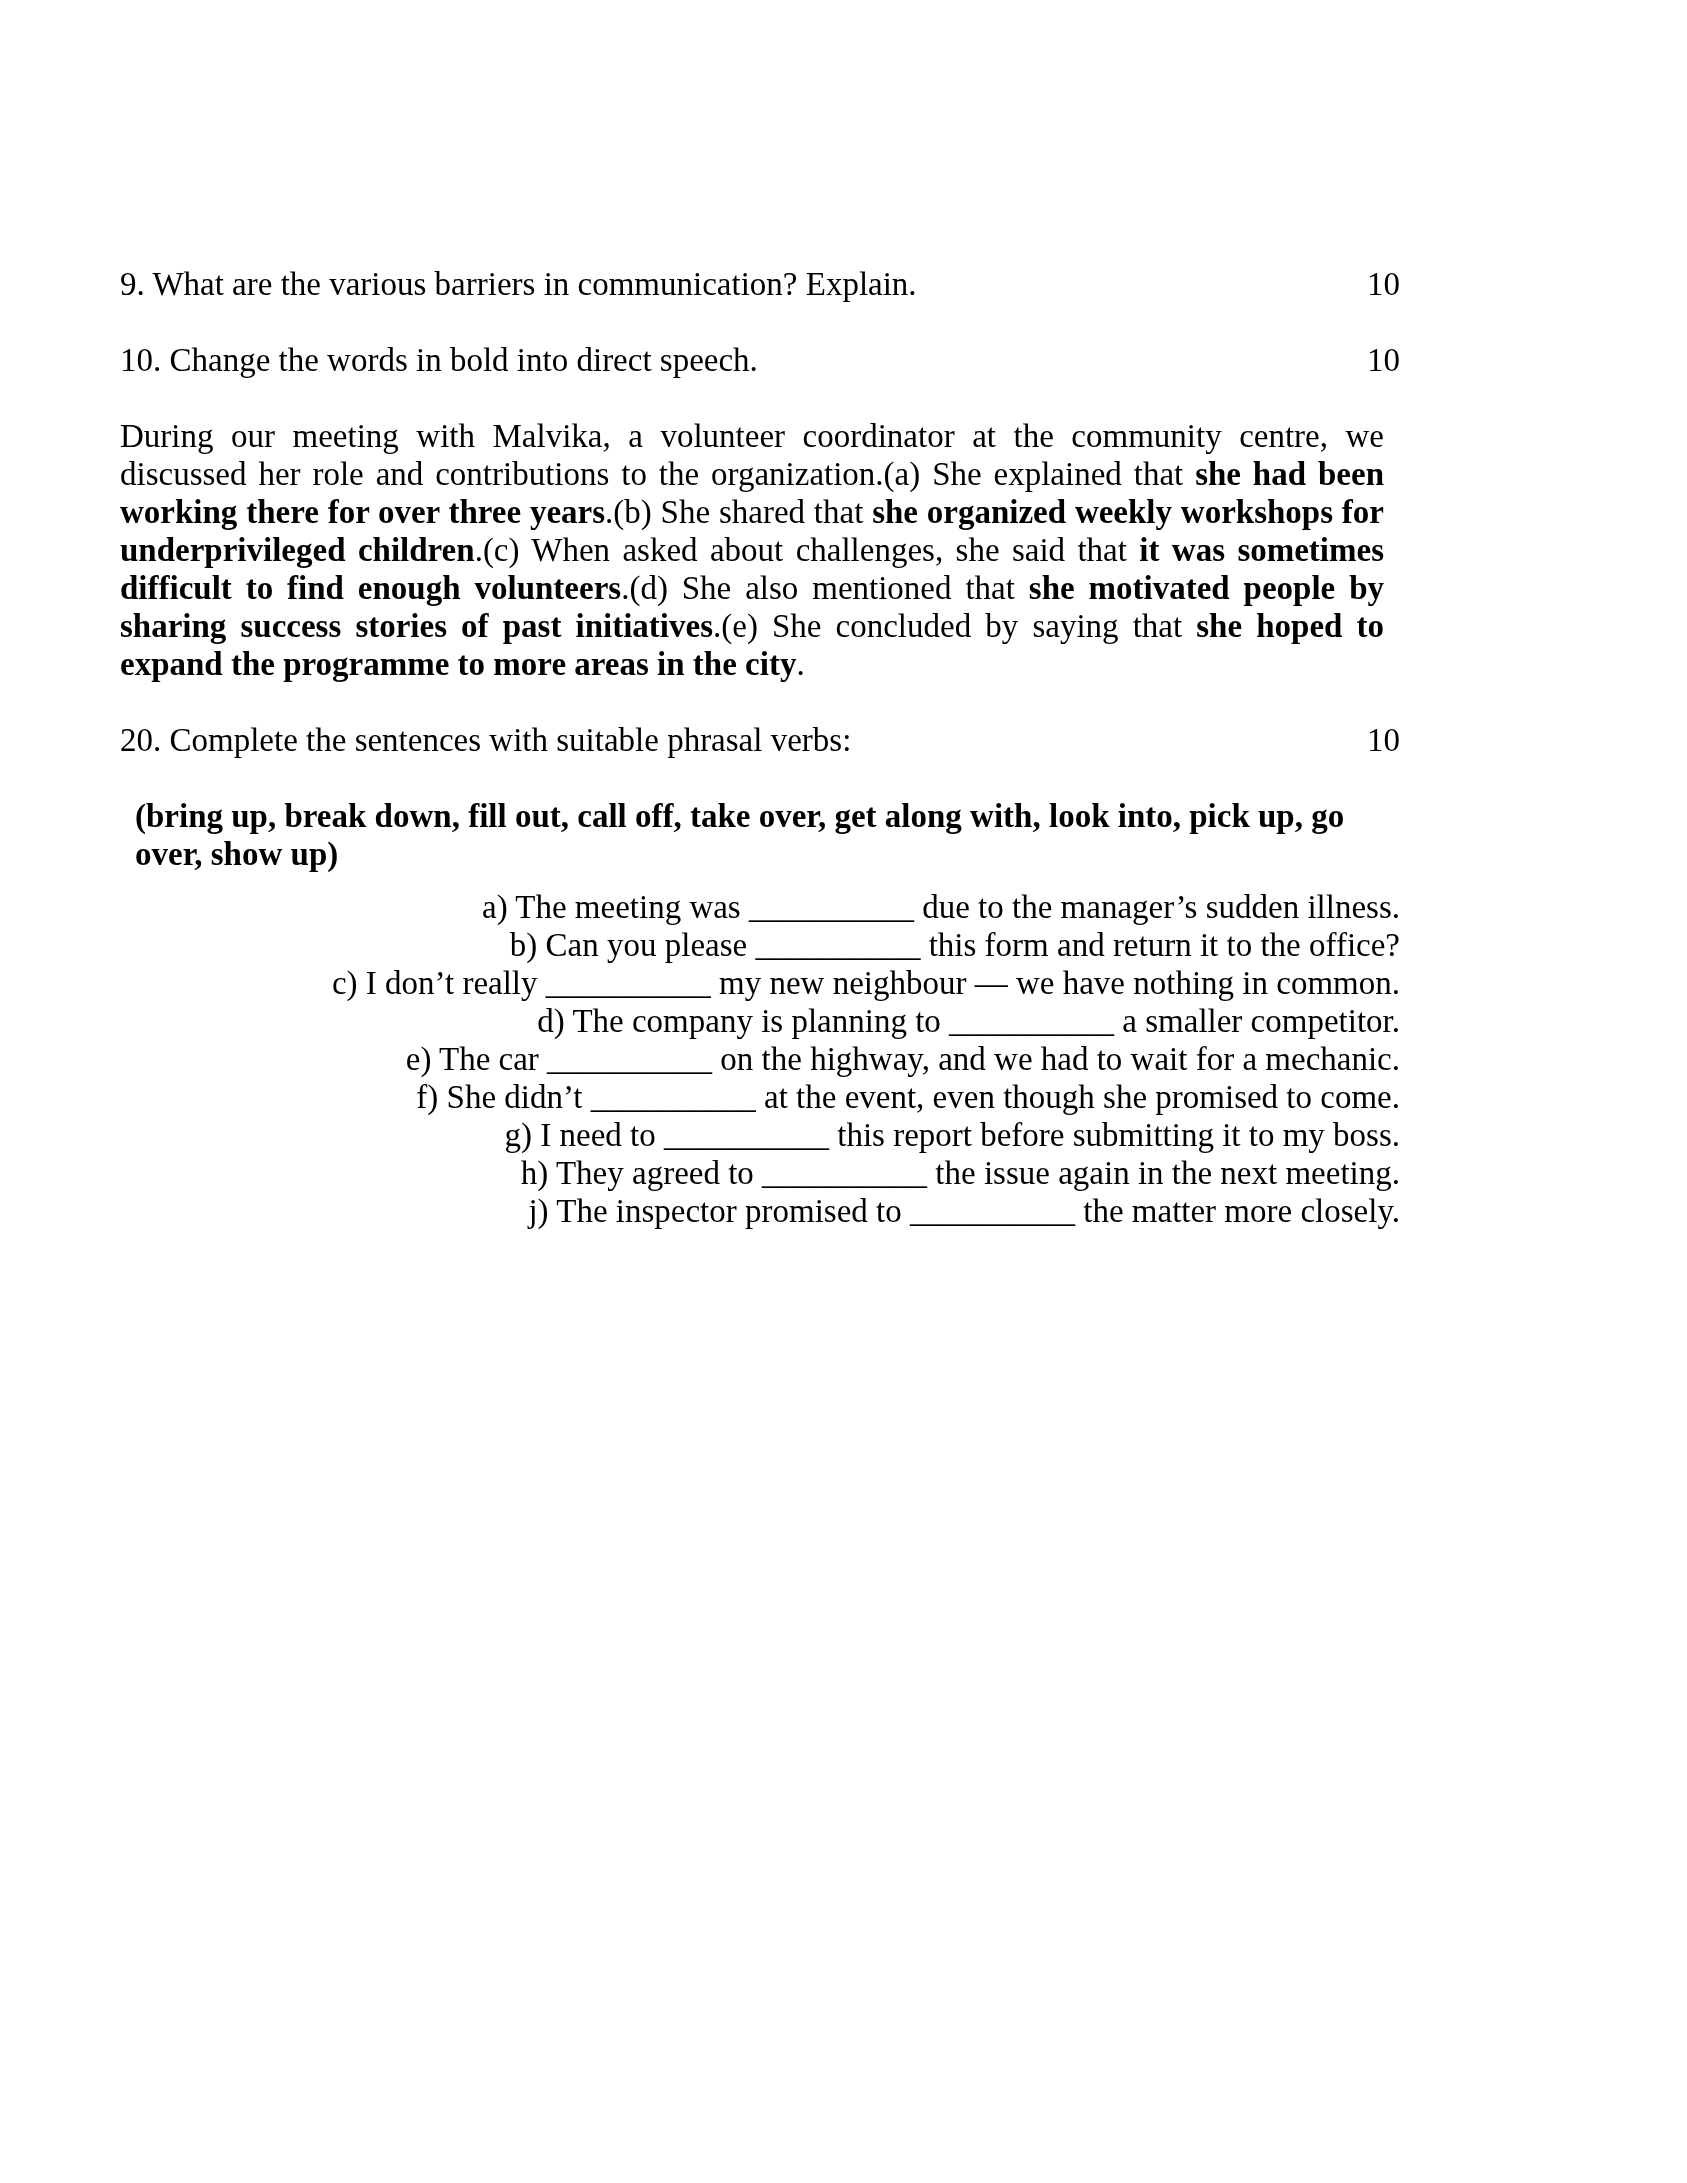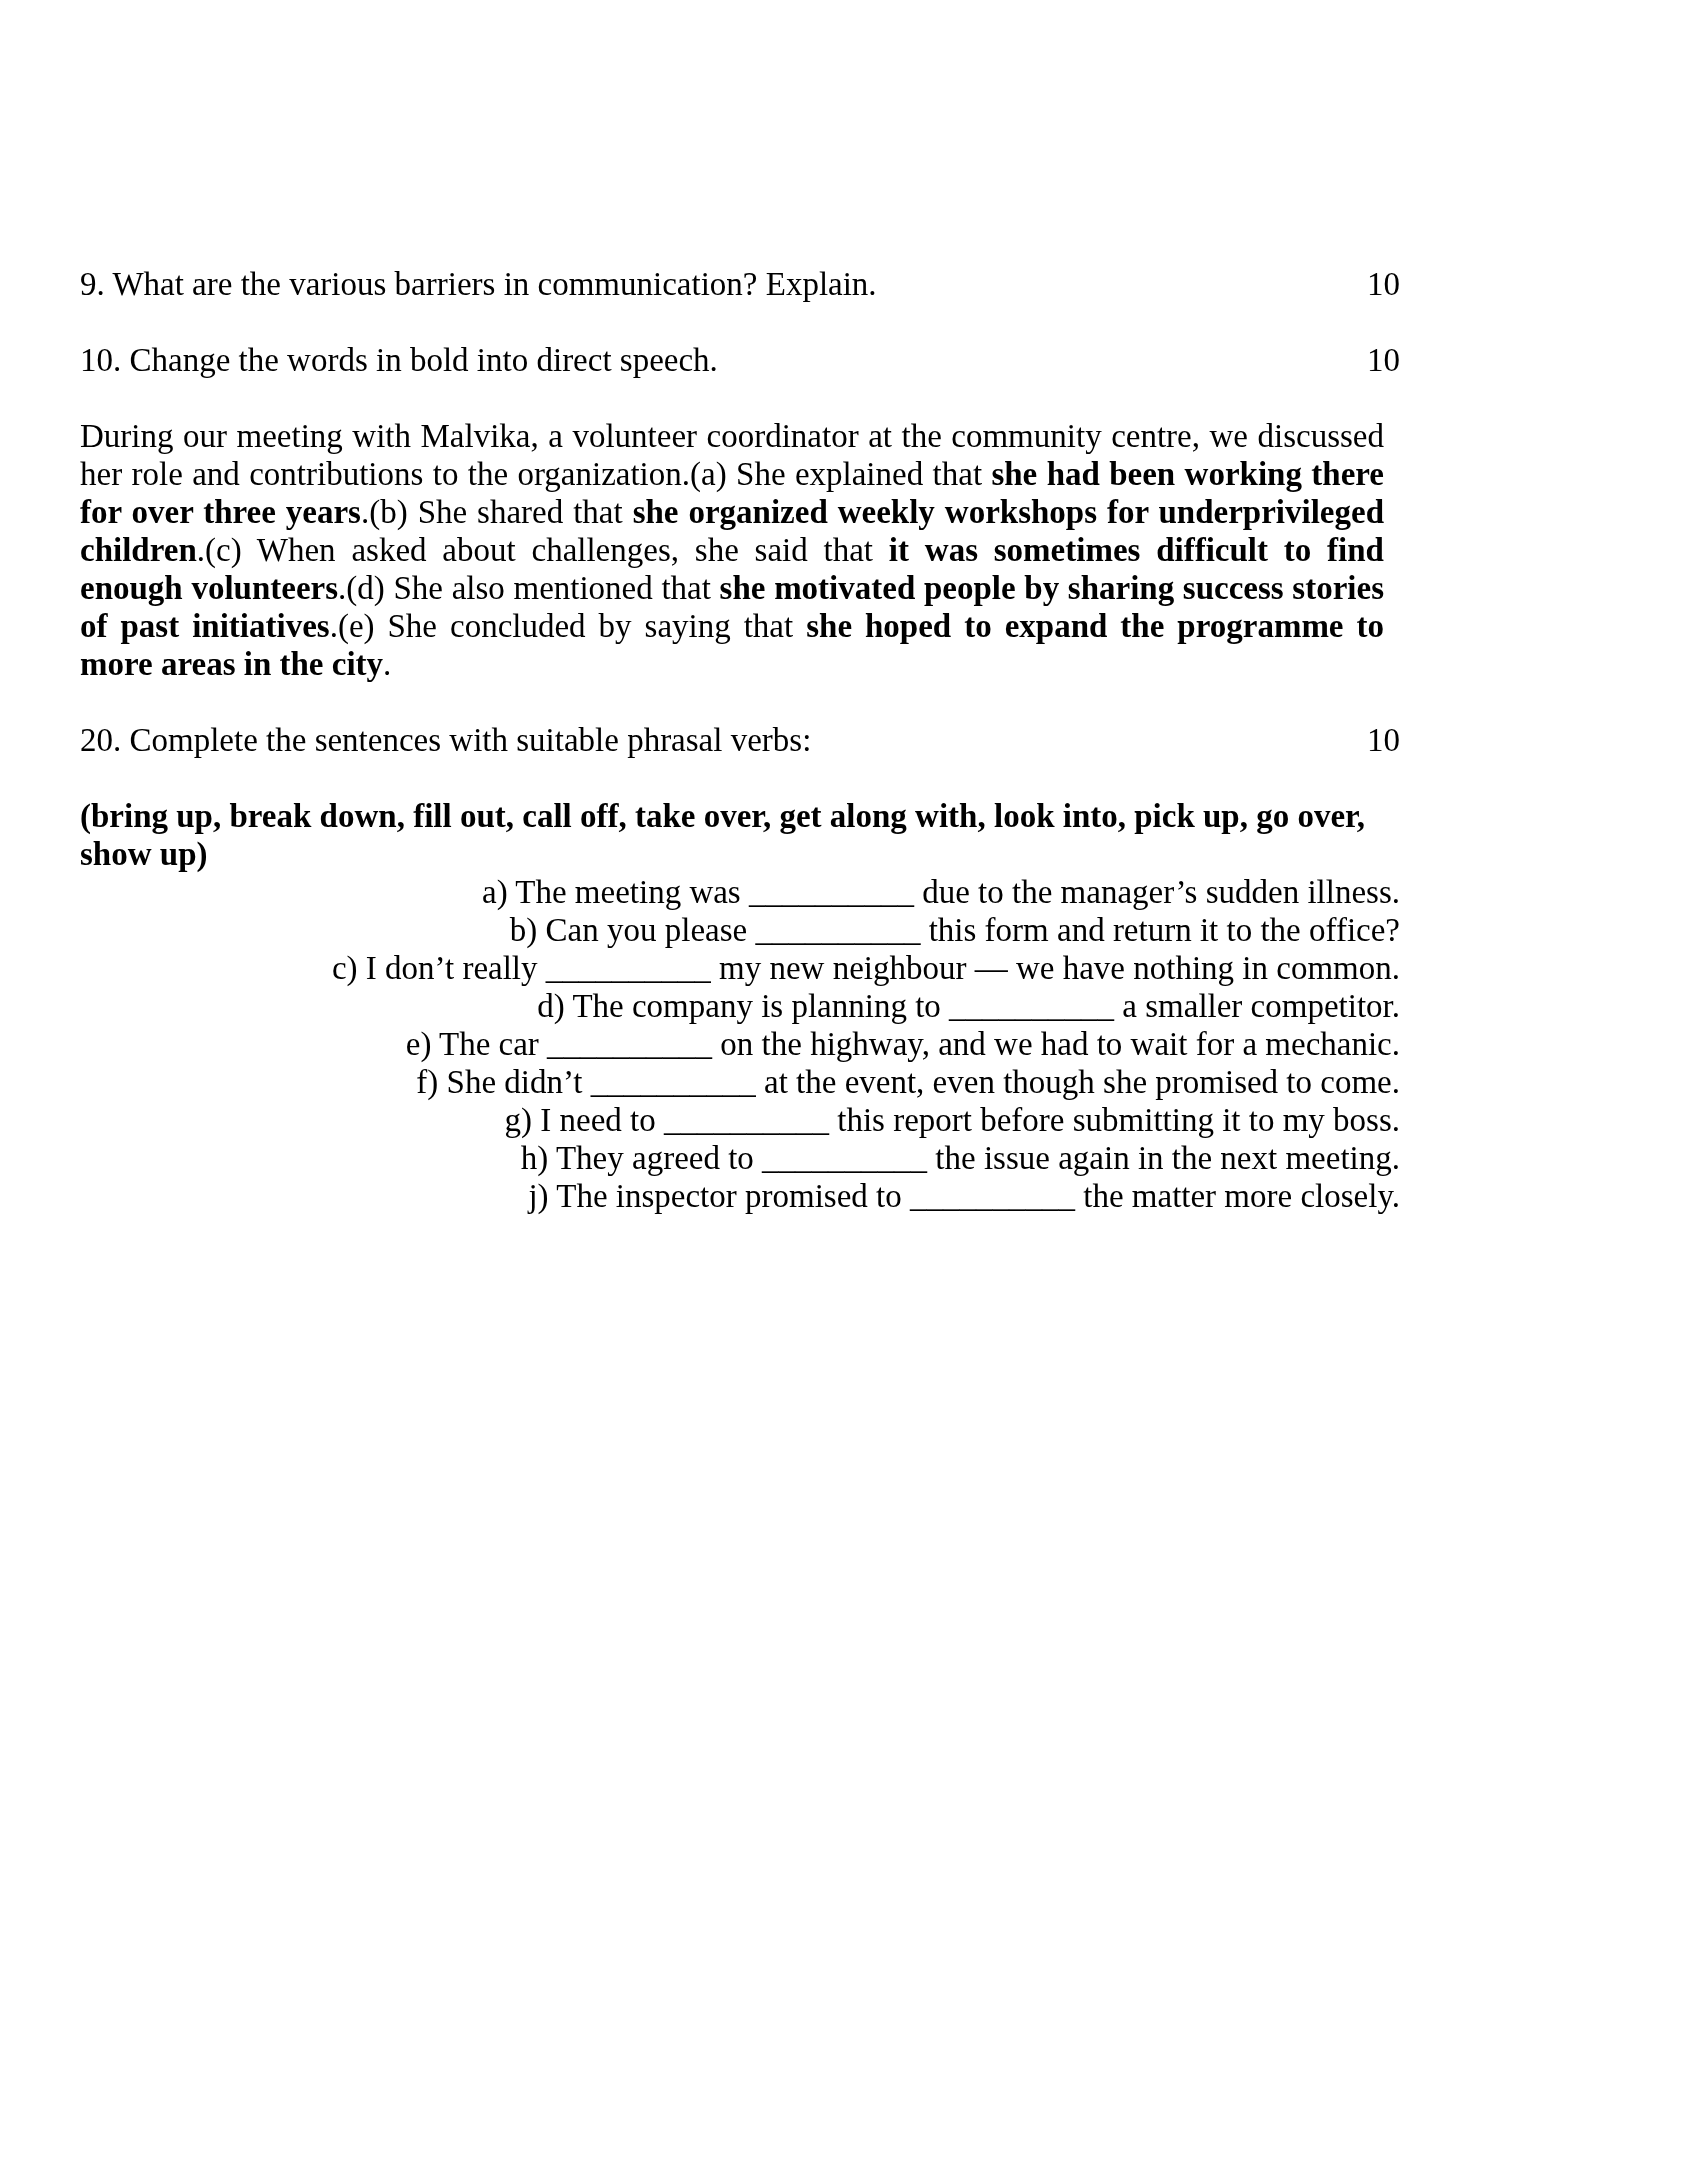--- a/index.html
+++ b/index.html
@@ -10,42 +10,42 @@
   .page {
     position: relative;
     width: 1605px;
     height: 2183px;
     background: #ffffff;
     color: #000000;
     font-family: "Liberation Serif", serif;
     font-size: 33px;
     line-height: 38px;
     box-sizing: border-box;
-    padding: 265px 205px 0 80px;
+    padding: 265px 205px 0 120px;
   }
   .question-row {
     display: flex;
     justify-content: space-between;
     align-items: baseline;
     margin: 0 0 38px 0;
   }
   .question-text {
     white-space: pre-wrap;
   }
   .marks {
     flex: 0 0 auto;
     text-align: center;
   }
   .passage {
     text-align: justify;
     margin: 0 16px 38px 0;
   }
   .word-bank {
     font-weight: bold;
-    margin: 0;
+    margin: 15px;
   }
   .exercise {
     margin: 0;
     text-align: right;
   }
   .exercise-item {
     white-space: pre-wrap;
   }
   .bold-seg {
     font-weight: bold;

